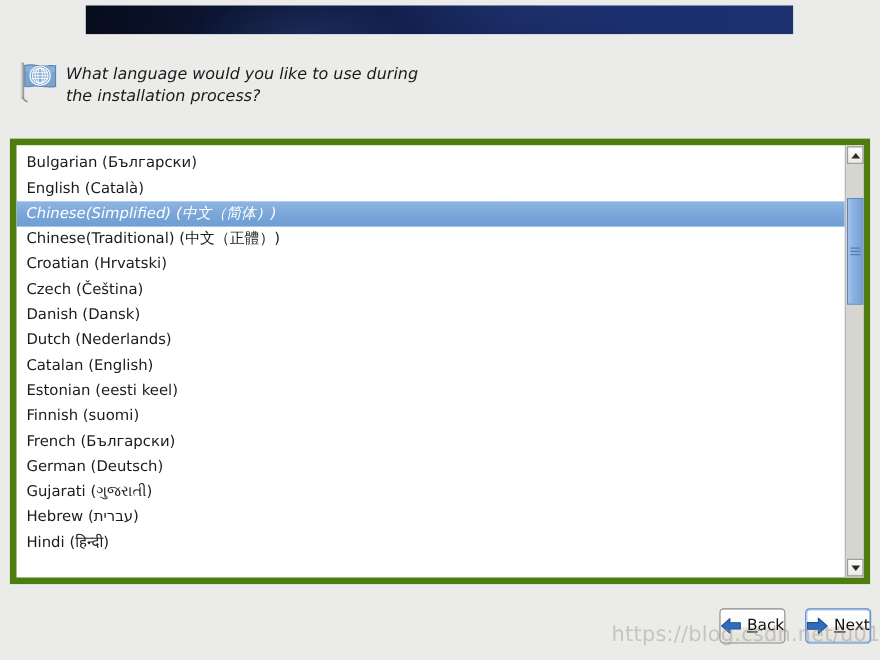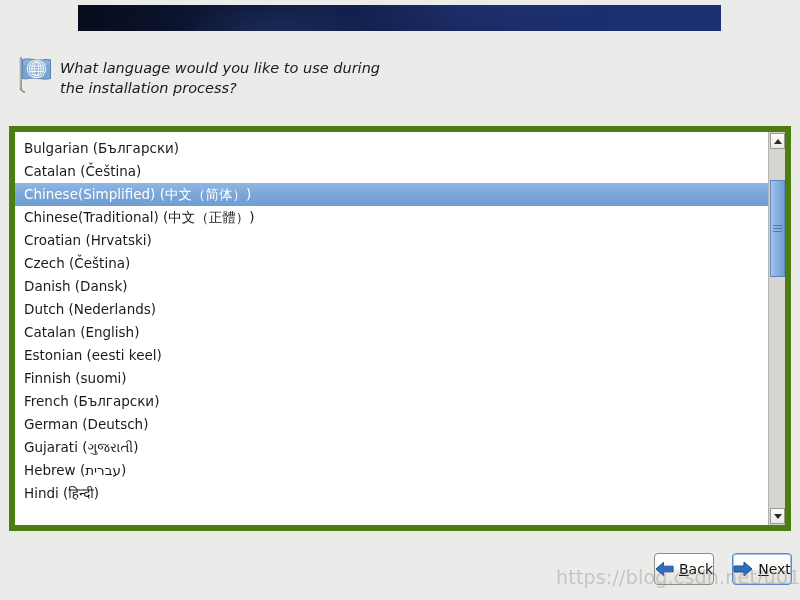--- a/index.html
+++ b/index.html
@@ -88,20 +88,21 @@
     line-height: 23px;
     padding-left: 9px;
     font-size: 13.5px;
     color: #1b1b1b;
     white-space: nowrap;
     box-sizing: border-box;
   }
   .list-item.selected {
     background: linear-gradient(180deg, #8fb6e2 0%, #7aa6d8 50%, #6f9ed4 100%);
     color: #ffffff;
+    font-style: italic;
   }
 
   
   #scrollbar {
     flex: 0 0 17px;
     width: 17px;
     background: #d6d5d1;
     border-left: 1px solid #b5b4ae;
     box-sizing: border-box;
     position: relative;
@@ -222,21 +223,21 @@
       </g>
       <ellipse cx="24.5" cy="16.8" rx="9.2" ry="8.8" fill="none" stroke="#ffffff" stroke-width="1.1" opacity=".9"></ellipse>
     </svg>
   </div>
   <div id="question-text">What language would you like to use during the installation process?</div>
 </div>
 
 <div id="list-box">
   <div id="list-viewport">
       <div class="list-item">Bulgarian (Български)</div>
-      <div class="list-item">Catalan (Čeština)</div>
+      <div class="list-item">English (Català)</div>
       <div class="list-item selected">Chinese(Simplified) (中文（简体）)</div>
       <div class="list-item">Chinese(Traditional) (中文（正體）)</div>
       <div class="list-item">Croatian (Hrvatski)</div>
       <div class="list-item">Czech (Čeština)</div>
       <div class="list-item">Danish (Dansk)</div>
       <div class="list-item">Dutch (Nederlands)</div>
       <div class="list-item">Catalan (English)</div>
       <div class="list-item">Estonian (eesti keel)</div>
       <div class="list-item">Finnish (suomi)</div>
       <div class="list-item">French (Български)</div>

